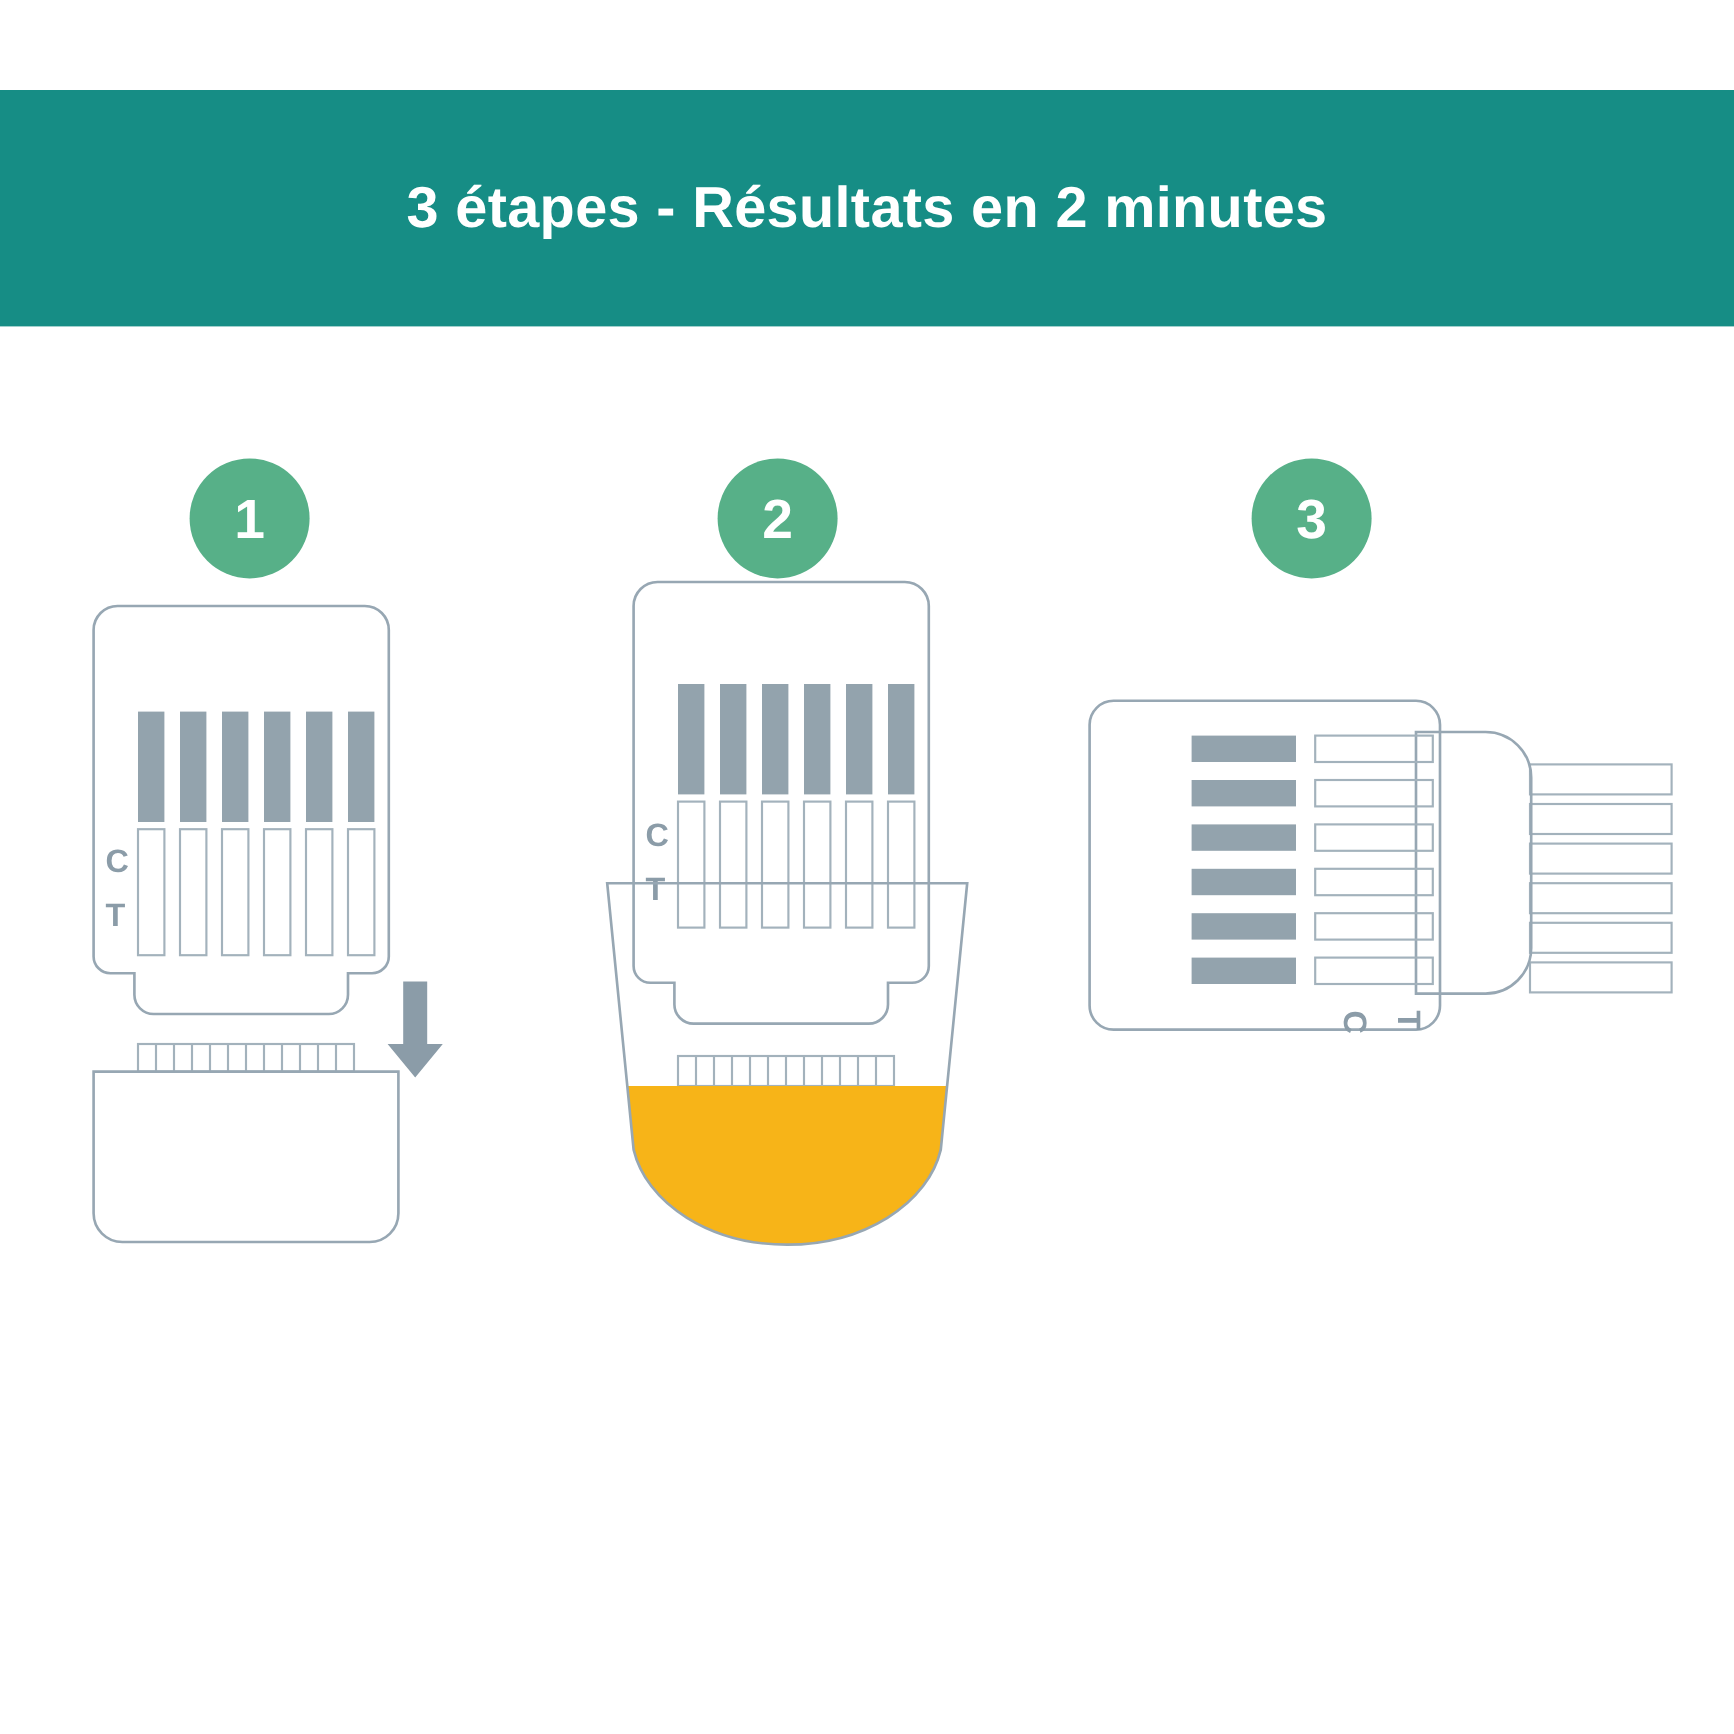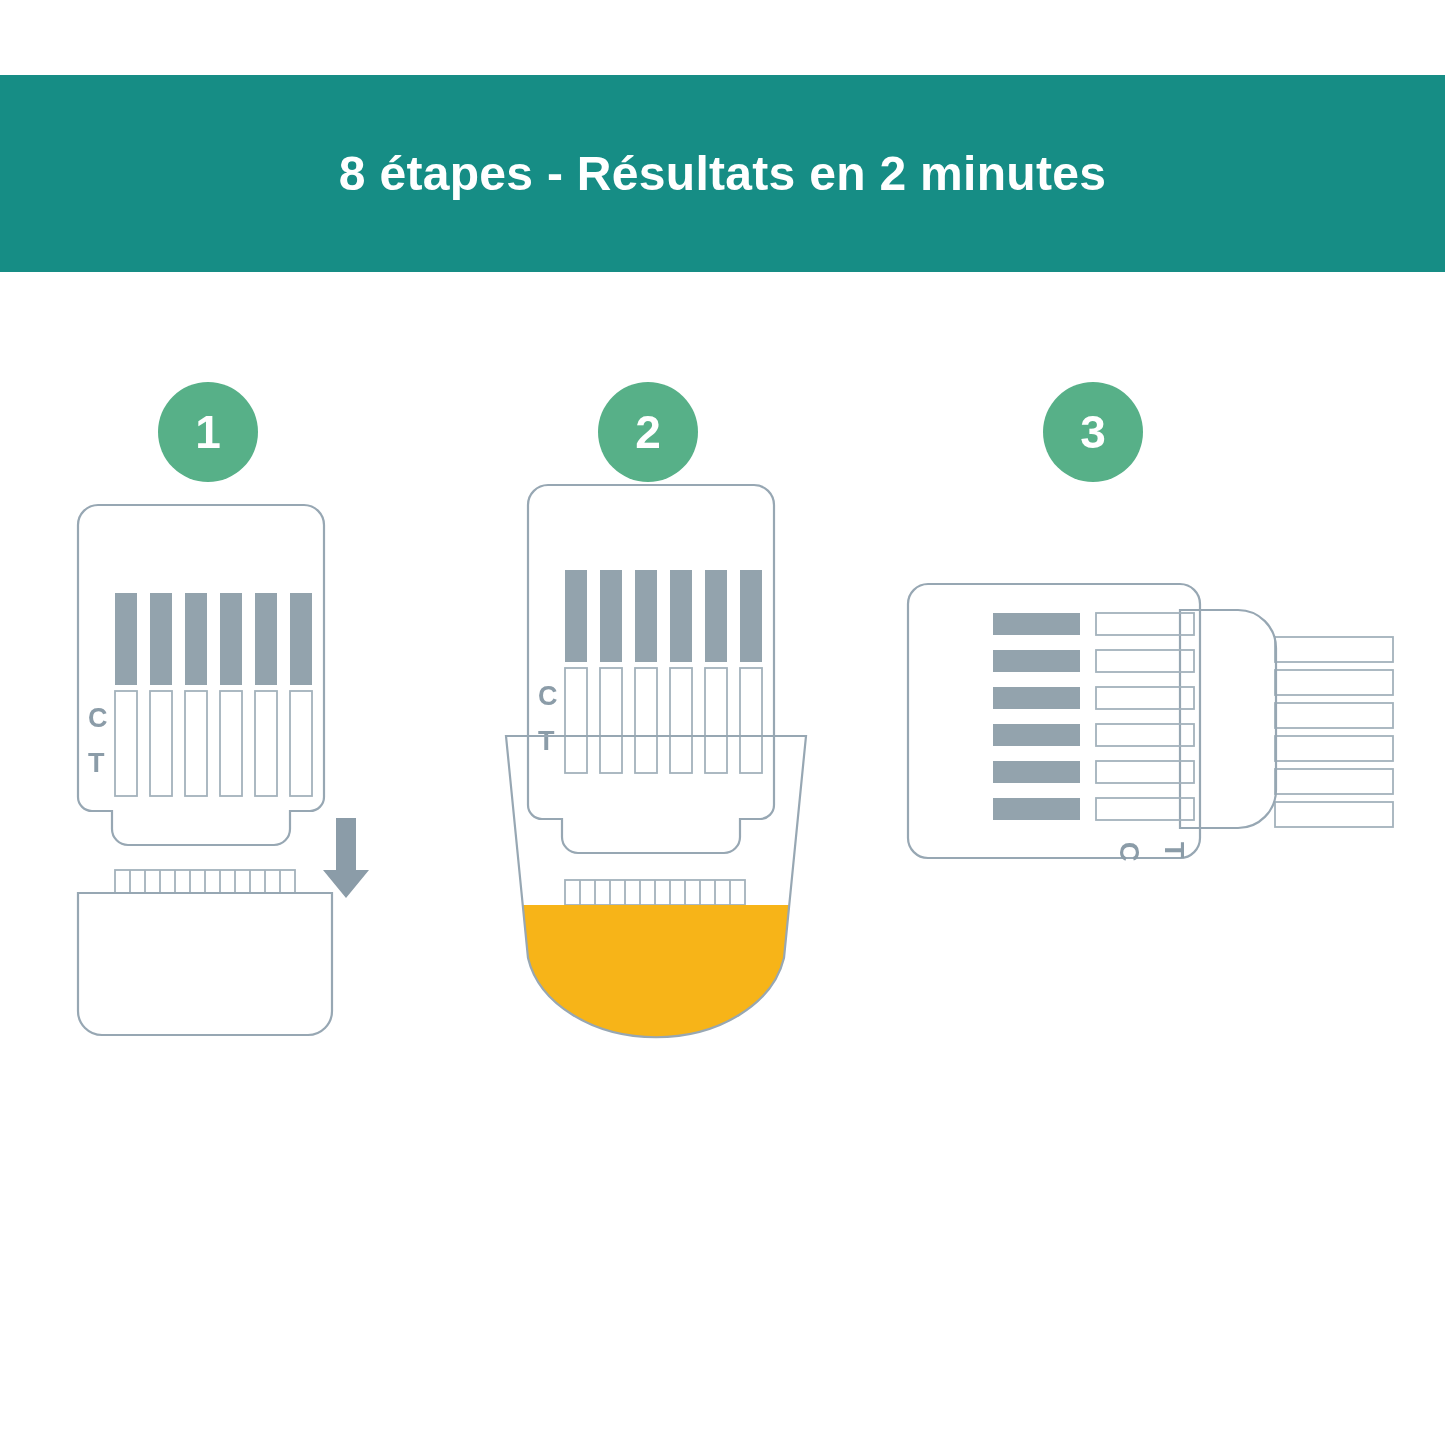--- a/index.html
+++ b/index.html
@@ -82,21 +82,21 @@
     font-size: 27px;
     font-weight: bold;
   }
 </style>
 </head>
 <body>
 
 <div id="page">
 
   <div id="header-banner">
-    <div id="header-title">8 étapes - Résultats en 2 minutes</div>
+    <div id="header-title">3 étapes - Résultats en 2 minutes</div>
   </div>
 
   <div class="step-badge" id="badge-1">1</div>
 
   <svg class="illus" id="illus-1" width="360" height="580" viewBox="0 0 360 580">
 
     <g>
       <path class="ln" d="M38 45
                a20 20 0 0 1 20 -20
                h206

